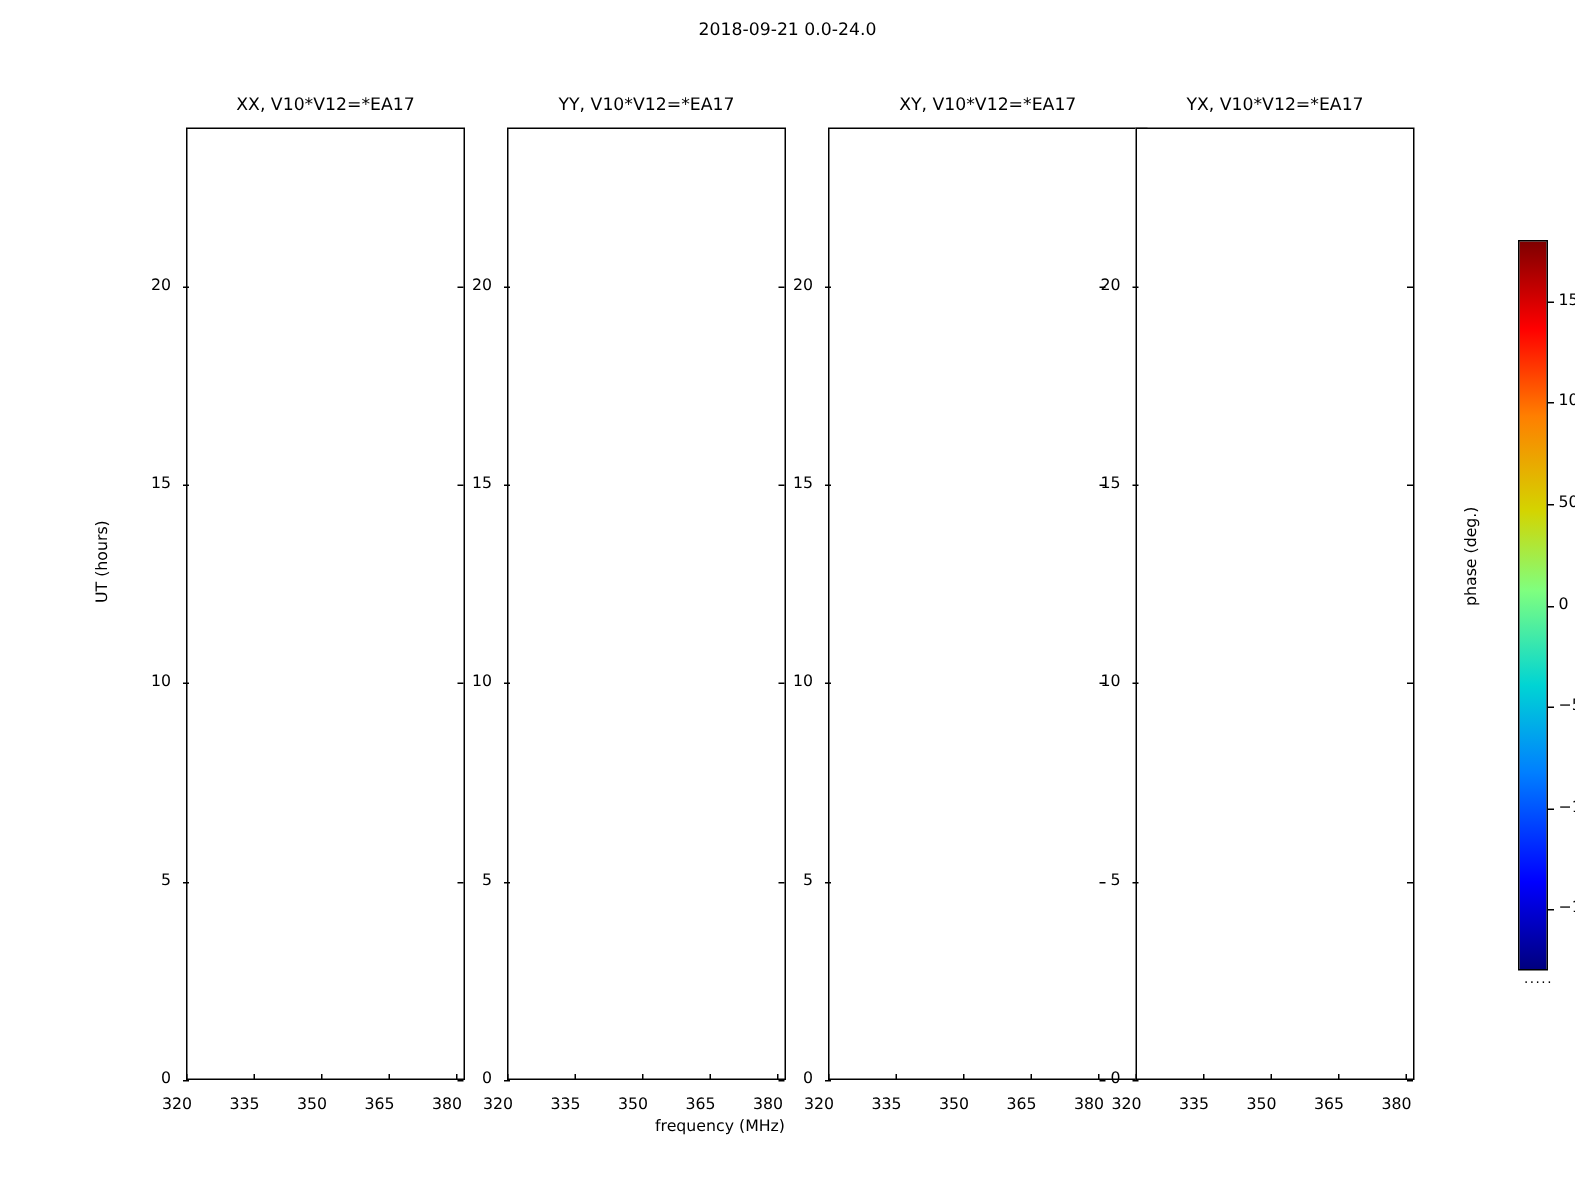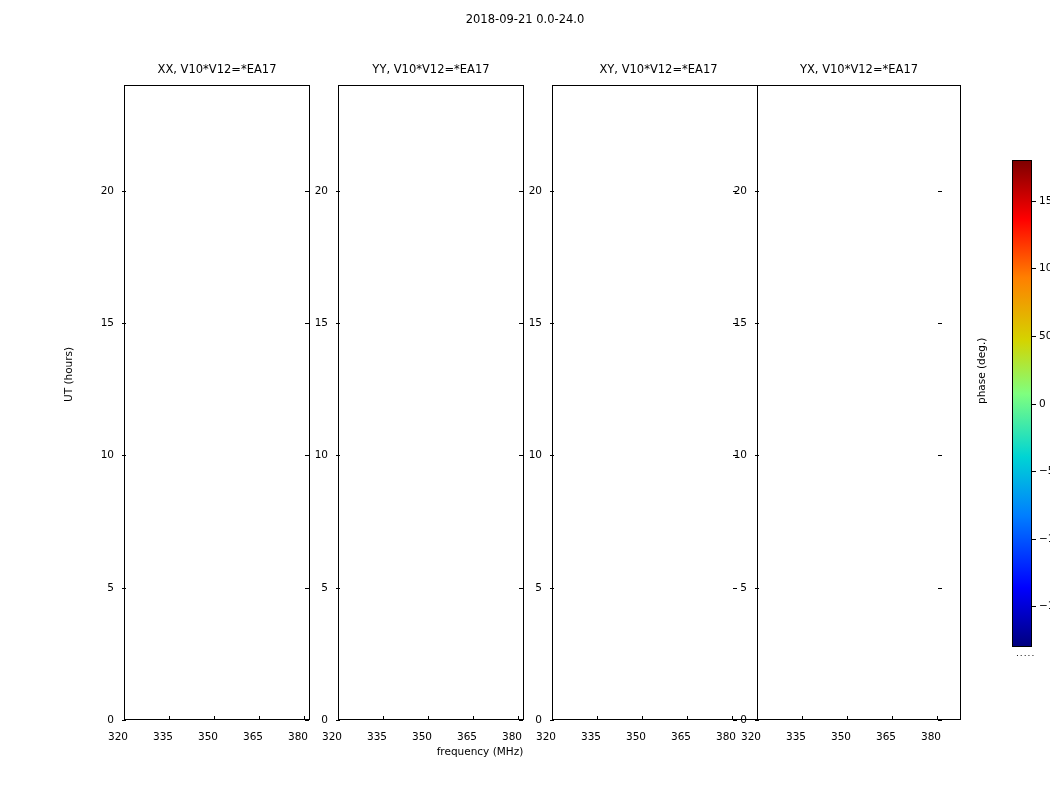--- a/index.html
+++ b/index.html
@@ -324,21 +324,21 @@
     <div class="xtick" style="left: 135px;">
       <div class="tickmark"></div>
       <div class="ticklabel">365</div>
     </div>
     <div class="xtick" style="left: 180px;">
       <div class="tickmark"></div>
       <div class="ticklabel">380</div>
     </div>
   </div>
 
-<div class="panel" id="panel3" style="left:757px; width:204px;">
+<div class="panel" id="panel3" style="left:757px; width:186px;">
   <div class="panel-title">YX, V10*V12=*EA17</div>
   <div class="axes-frame"></div>
 <div class="ytick" style="top: 635px;">
       <div class="tickmark"></div>
       <div class="ticklabel">0</div>
     </div>
     <div class="ytick-right" style="top: 635px; left: 181px;"></div>
     <div class="ytick" style="top: 502.708px;">
       <div class="tickmark"></div>
       <div class="ticklabel">5</div>

